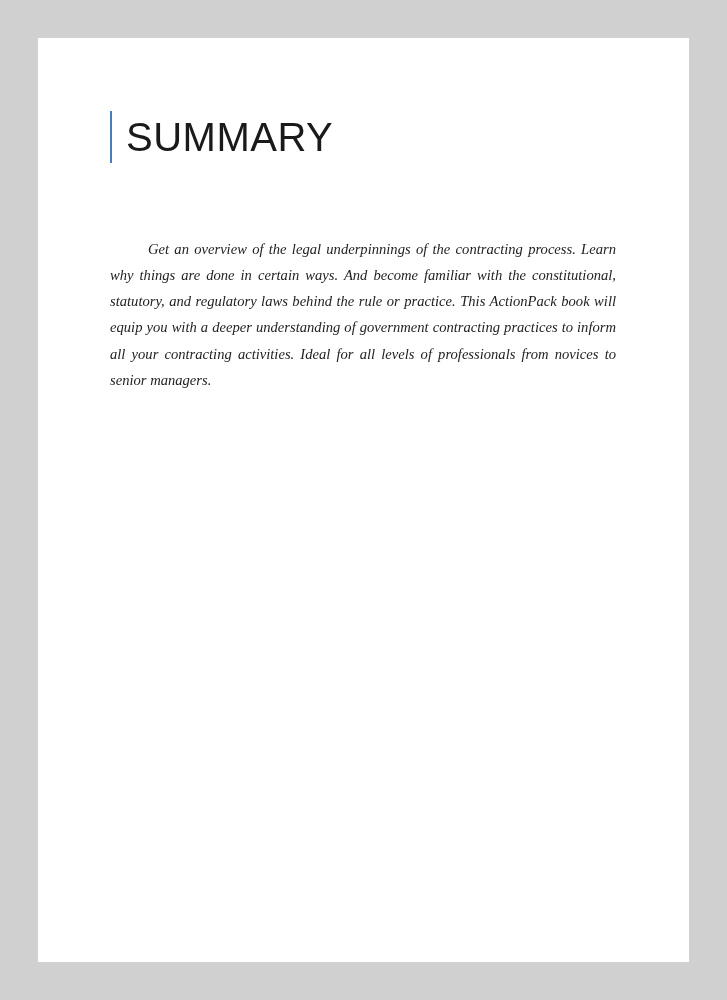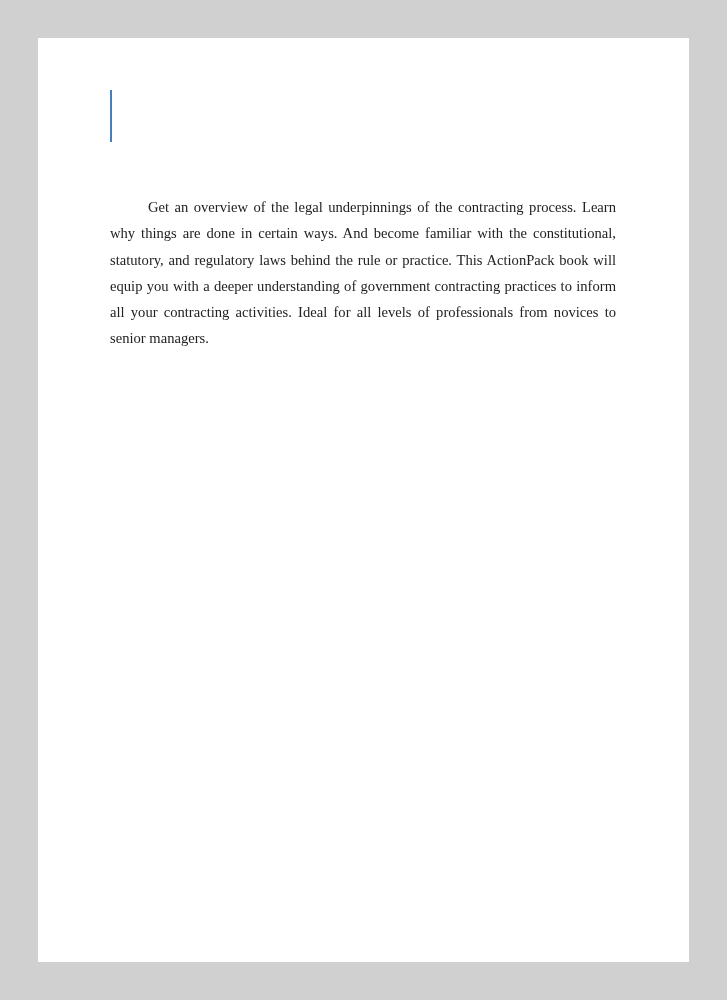--- a/index.html
+++ b/index.html
@@ -46,33 +46,35 @@
     font-weight: 400;
     letter-spacing: 0.5px;
     color: #1a1a1a;
     line-height: 1;
     white-space: nowrap;
   }
   .summary-paragraph {
     margin-top: 52px;
     width: 506px;
     font-family: "Liberation Serif", serif;
+    font-style: italic;
     font-size: 14.6px;
     line-height: 1.80;
     color: #222222;
     text-align: justify;
     text-indent: 38px;
   }
 </style>
 </head>
 <body>
 
 <div class="page-canvas">
   <div class="doc-body">
 
     <div class="title-row">
       <div class="title-rule"></div>
+      <h1 class="doc-title">SUMMARY</h1>
     </div>
 
     <p class="summary-paragraph">Get an overview of the legal underpinnings of the contracting process. Learn why things are done in certain ways. And become familiar with the constitutional, statutory, and regulatory laws behind the rule or practice. This ActionPack book will equip you with a deeper understanding of government contracting practices to inform all your contracting activities. Ideal for all levels of professionals from novices to senior managers.</p>
 
   </div>
 </div>
 
 </body></html>

